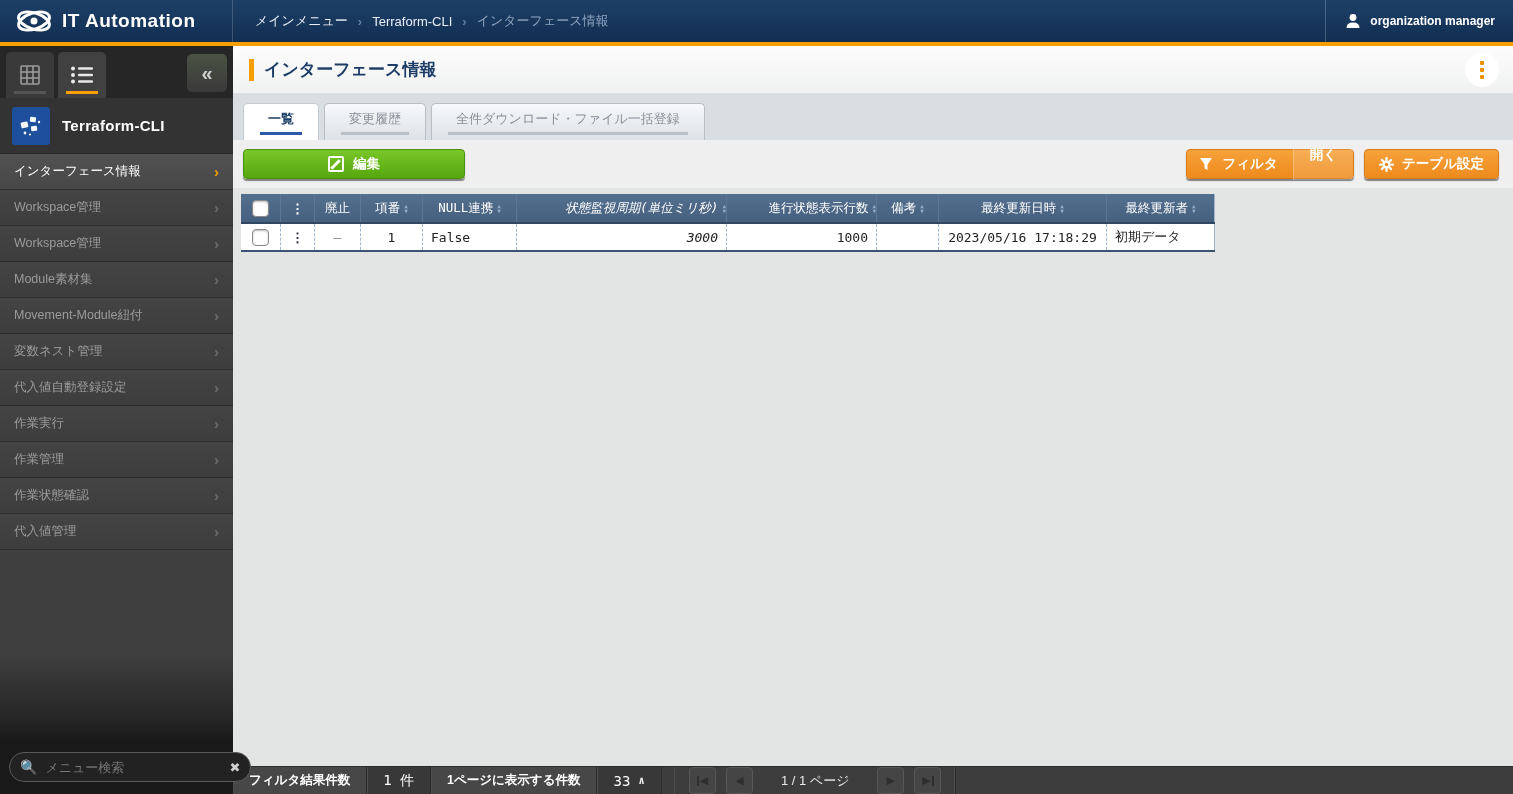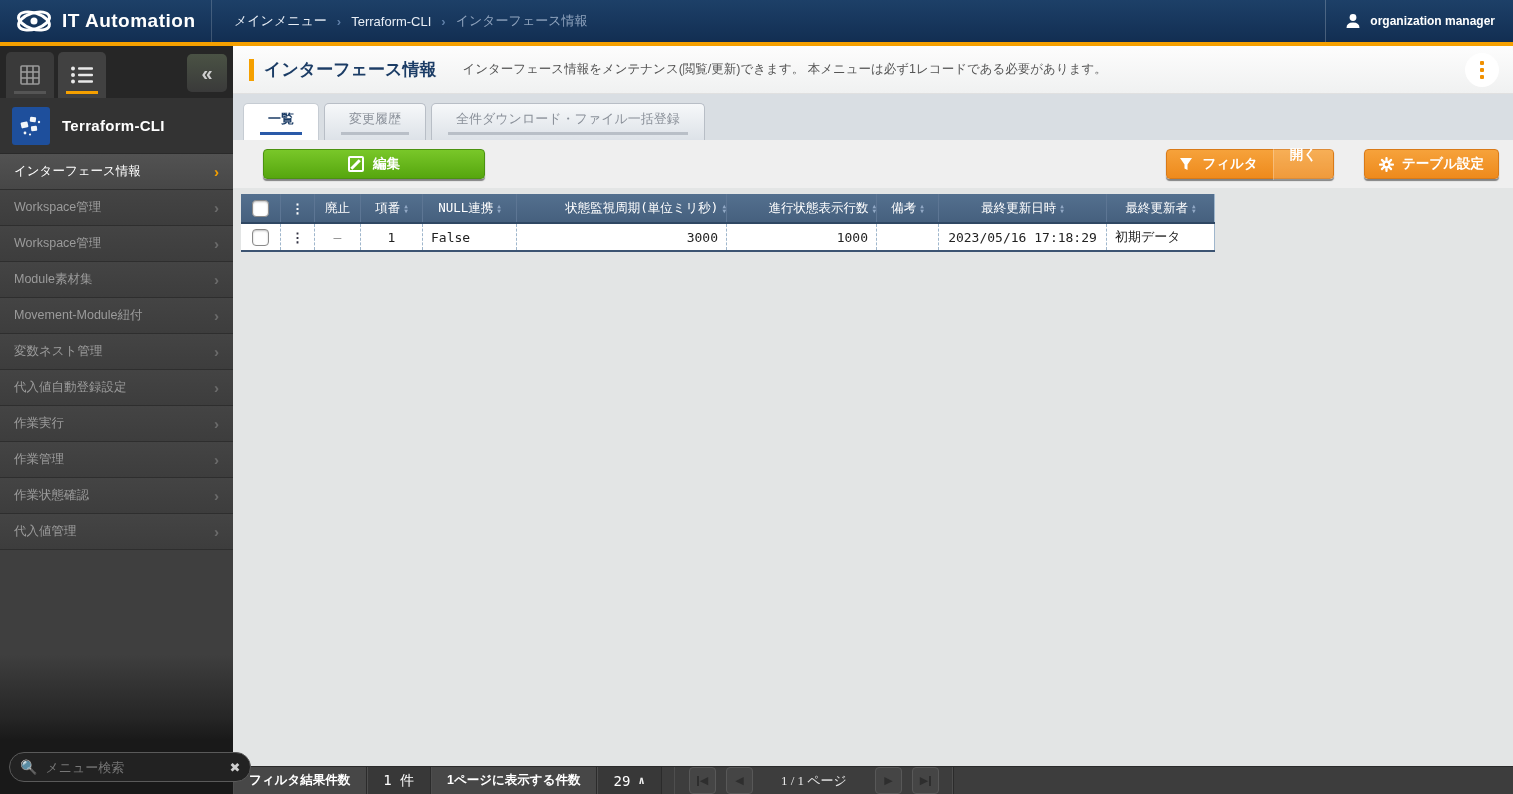--- a/index.html
+++ b/index.html
@@ -2,21 +2,21 @@
 <html><head>
 <meta charset="utf-8">
 <style>
   * { margin:0; padding:0; box-sizing:border-box; }
   html,body { width:1513px; height:794px; overflow:hidden; font-family:"Liberation Sans","DejaVu Sans",sans-serif; }
   body { background:#e3e5e5; }
 
   
   .app-header { height:42px; display:flex; align-items:center;
     background:linear-gradient(#1d4068,#12budget2e52); background:linear-gradient(#1d4068,#122e52); color:#fff; }
-  .logo-zone { width:212px; height:100%; display:flex; align-items:center; padding-left:14px;
+  .logo-zone { width:233px; height:100%; display:flex; align-items:center; padding-left:14px;
     border-right:1px solid rgba(255,255,255,.18); }
   .logo-mark { width:40px; height:26px; margin-right:8px; }
   .logo-text { font-size:19px; font-weight:bold; letter-spacing:.5px; }
   .breadcrumb { flex:1; display:flex; align-items:center; gap:10px; padding-left:22px; font-size:13px; }
   .crumb { color:#e8eef6; }
   .crumb.current { color:#8fa3bd; }
   .crumb-sep { color:#5f7fa8; font-size:13px; font-weight:bold; }
   .user-zone { height:100%; display:flex; align-items:center; gap:8px; padding:0 18px;
     border-left:1px solid rgba(255,255,255,.22); }
   .user-name { font-size:12px; font-weight:bold; }
@@ -75,21 +75,21 @@
     display:flex; flex-direction:column; align-items:center; justify-content:center; padding:0 24px; position:relative;
     background:linear-gradient(#f6f8fa,#dde2e8); }
   .tab .t-underline { position:absolute; bottom:5px; left:16px; right:16px; height:3px; background:#b9bfc7; }
   .tab .t-lbl { font-size:13px; color:#8a9099; margin-bottom:7px; white-space:nowrap; }
   .tab.active { background:#fff; border-color:#c6ccd3; }
   .tab.active .t-lbl { color:#1c3d66; font-weight:bold; }
   .tab.active .t-underline { background:#2a5aa8; }
 
   .toolbar { height:48px; background:#efefef; display:flex; align-items:center; padding:0 14px 0 10px; }
   .btn { height:30px; border-radius:4px; display:flex; align-items:center; justify-content:center;
-    color:#fff; font-size:13.5px; font-weight:bold; cursor:pointer; box-shadow:0 2px 1px rgba(40,40,40,.55);margin-left:20px; }
+    color:#fff; font-size:13.5px; font-weight:bold; cursor:pointer; box-shadow:0 2px 1px rgba(40,40,40,.55); }
   .btn-edit { width:222px; background:linear-gradient(#79c729,#56a60e); border:1px solid #4b9210; gap:9px; }
   .edit-ic { width:16px; height:16px; border:2px solid #fff; border-radius:2px; position:relative; background:transparent; }
   .edit-ic::after { content:""; position:absolute; left:2px; top:9px; width:12px; height:2.5px; background:#fff;
     transform:rotate(-45deg); transform-origin:left bottom; }
   .toolbar-right { margin-left:auto; display:flex; gap:10px; }
   .btn-filter { background:linear-gradient(#f6a23b,#ee8a1c); border:1px solid #d97a18; padding:0 0 0 12px; gap:9px; }
   .btn-filter .open-part { height:100%; display:flex; align-items:flex-end; padding:16px 16px; margin-left:6px;
     background:rgba(255,255,255,.14); border-left:1px solid rgba(255,255,255,.25); border-radius:0 4px 4px 0; }
   .btn-settings { background:linear-gradient(#f6a23b,#ee8a1c); border:1px solid #d97a18; padding:0 14px; gap:8px; }
 
@@ -98,41 +98,41 @@
   .tbl { width:974px; font-family:"DejaVu Sans Mono","Liberation Mono",monospace; }
   .thead { display:flex; height:30px; background:linear-gradient(#54708f,#46607e); border-bottom:2px solid #2f4763; }
   .th { display:flex; align-items:center; justify-content:center; color:#fff; font-size:12.5px;
     border-right:1px solid #5d7694; gap:4px; white-space:nowrap; }
   .sort { display:flex; flex-direction:column; line-height:5px; font-size:6px; color:#92a9c6; }
   .trow { display:flex; height:28px; background:#fff; border-bottom:2px solid #3c5472; }
   .td { display:flex; align-items:center; font-size:13px; color:#222; border-right:1px dashed #9fb6cc;
     padding:0 8px; white-space:nowrap; overflow:hidden; }
   .c0{width:40px;justify-content:center;} .c1{width:34px;justify-content:center;}
   .c2{width:46px;justify-content:center;} .c3{width:62px;justify-content:center;}
-  .c4{width:94px;} .c5{width:210px;justify-content:flex-end;}
+  .c4{width:94px;} .c5{width:210px;justify-content:flex-end;font-style:italic;}
   .c6{width:150px;justify-content:flex-end;} .c7{width:62px;}
   .c8{width:168px;justify-content:center;} .c9{width:108px;border-right:1px solid #9fb6cc;}
   .cbox { width:17px; height:17px; background:#fff; border:1px solid #8a8a8a; border-radius:4px; box-shadow:inset 0 1px 2px rgba(0,0,0,.25); }
   .kebab { color:#334; font-size:13px; font-weight:bold; letter-spacing:0; }
   .thead .kebab { color:#fff; }
   .dash { color:#888; }
 
   
   .bottom-bar { height:28px; background:#3d3d3d; border-top:1px solid #2a2a2a; display:flex; align-items:stretch; color:#fff; }
   .bb-cell { display:flex; align-items:center; padding:0 16px; font-size:12.5px;
     border-right:1px solid #2b2b2b; box-shadow:inset 1px 0 0 #4e4e4e; white-space:nowrap; }
   .bb-label { background:#474747; font-weight:bold; }
   .bb-value { background:#383838; font-family:"DejaVu Sans Mono","Liberation Mono",monospace; font-size:14px; gap:8px; }
   .bb-caret { font-size:11px; font-weight:bold; color:#eee; }
   .pager { display:flex; align-items:center; gap:10px; margin-left:12px; padding:0 14px;
     border-left:1px solid #4e4e4e; border-right:1px solid #2b2b2b; box-shadow:inset -1px 0 0 #4e4e4e; }
   .pg-btn { width:27px; height:27px; border-radius:4px; background:#454545; border:1px solid #585858;
     display:flex; align-items:center; justify-content:center; color:#2e2e2e; font-size:11px; gap:1px; }
   .pg-btn .bar { width:2px; height:10px; background:#2e2e2e; }
-  .pg-info { font-family:Liberation Serif, serif; font-size:13px; color:#e8e8e8; padding:0 18px; }
+  .pg-info { font-family:Liberation Sans, sans-serif; font-size:13px; color:#e8e8e8; padding:0 18px; }
 
   svg { display:block; }
 </style>
 </head>
 <body>
 
 <div class="app-header">
   <div class="logo-zone">
     <svg class="logo-mark" viewBox="0 0 40 26">
       <g fill="none" stroke="#fff" stroke-width="3">
@@ -266,21 +266,20 @@
         <span class="clear-glyph">✖</span>
       </div>
     </div>
   </div>
 
   <div class="main">
 
     <div class="title-row">
       <div class="title-accent"></div>
       <span class="page-title">インターフェース情報</span>
-      <span class="page-desc">インターフェース情報をメンテナンス(閲覧/更新)できます。 本メニューは必ず1レコードである必要があります。</span>
       <div class="title-menu-btn">
         <div class="odots">
             <span></span>
             <span></span>
             <span></span>
           </div>
       </div>
     </div>
 
     <div class="tabs-row">
@@ -415,21 +414,21 @@
           <div class="td c9">初期データ</div>
         </div>
       </div>
     </div>
 
     <div class="bottom-bar">
       <div class="bb-cell bb-label">フィルタ結果件数</div>
       <div class="bb-cell bb-value">1 件</div>
       <div class="bb-cell bb-label">1ページに表示する件数</div>
       <div class="bb-cell bb-value">
-        <span>29</span>
+        <span>33</span>
         <span class="bb-caret">∧</span>
       </div>
       <div class="pager">
         <div class="pg-btn">
             <span class="bar"></span>
             <span>◀</span>
           </div>
         <div class="pg-btn">
             <span>◀</span>
           </div>

